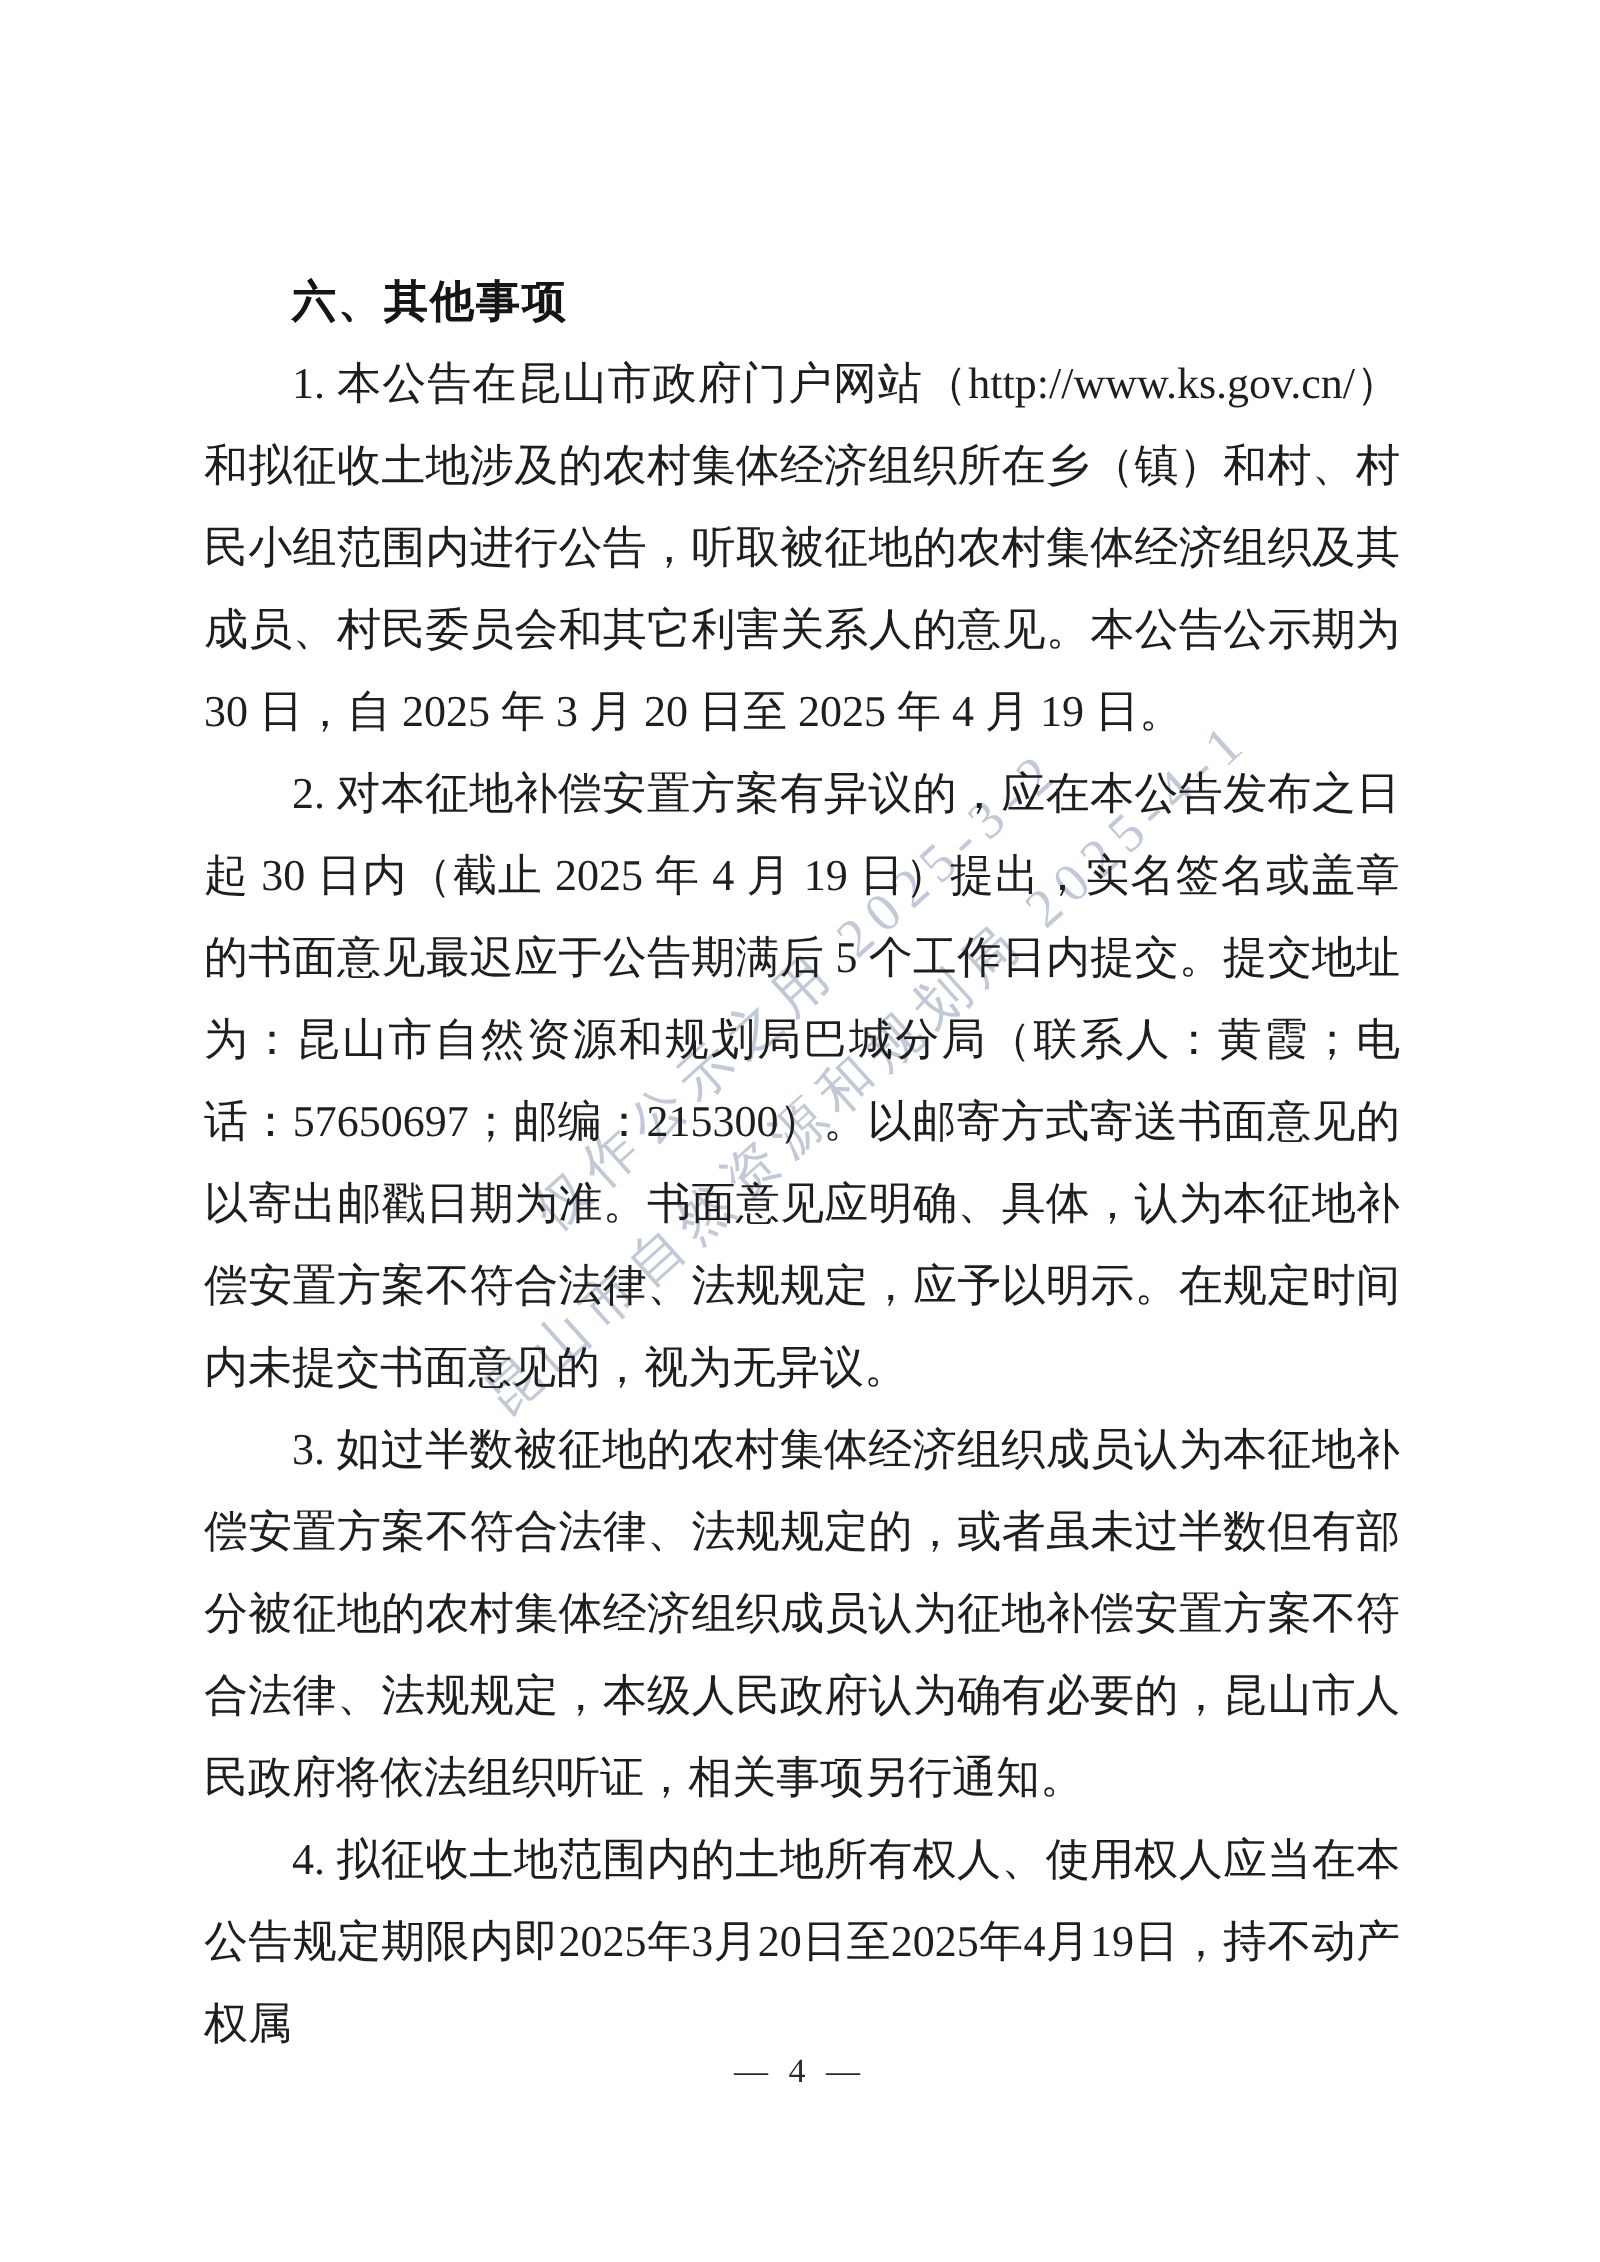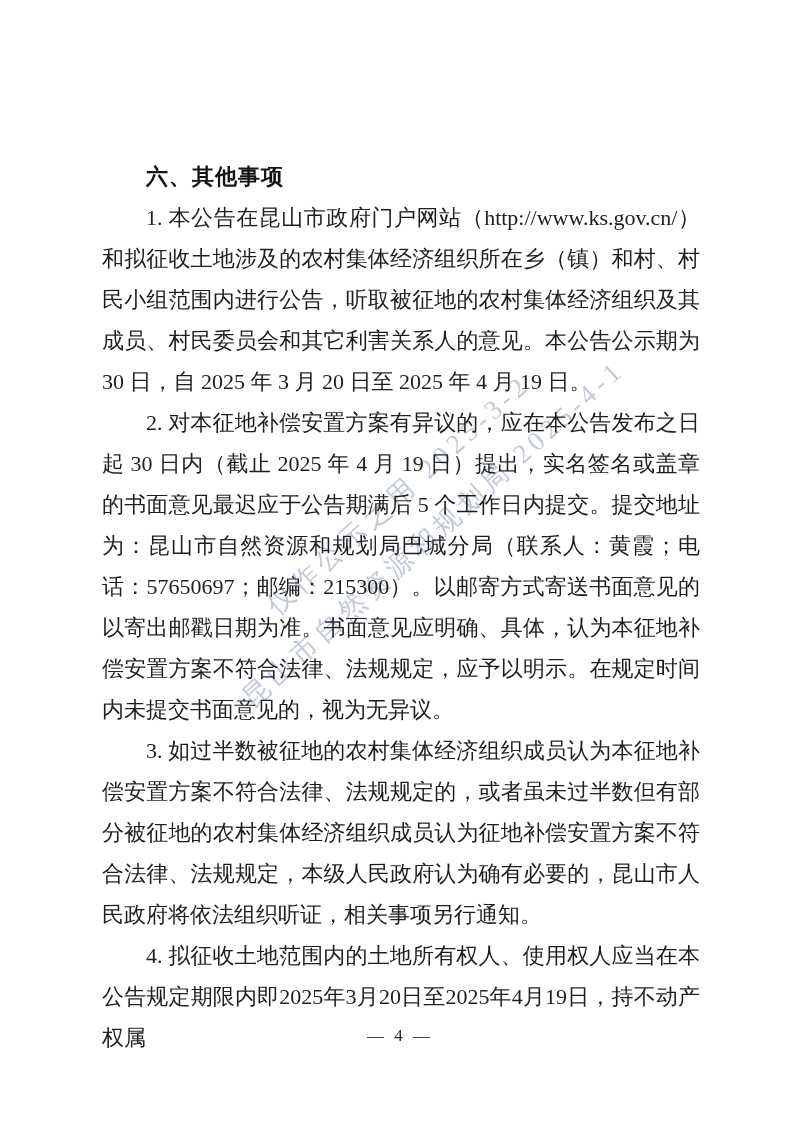--- a/index.html
+++ b/index.html
@@ -11,21 +11,21 @@
     position: relative;
     width: 800px;
     height: 1131px;
     background: #ffffff;
     overflow: hidden;
     font-family: "Liberation Serif", "DejaVu Serif", serif;
   }
   .content {
     position: absolute;
     left: 102px;
-    top: 156px;
+    top: 130px;
     width: 598px;
     color: #1e1e1e;
     font-size: 22px;
     line-height: 41px;
     text-align: justify;
   }
   .doc-heading {
     margin: 0;
     font-family: "Liberation Sans", "DejaVu Sans", sans-serif;
     font-weight: 700;

